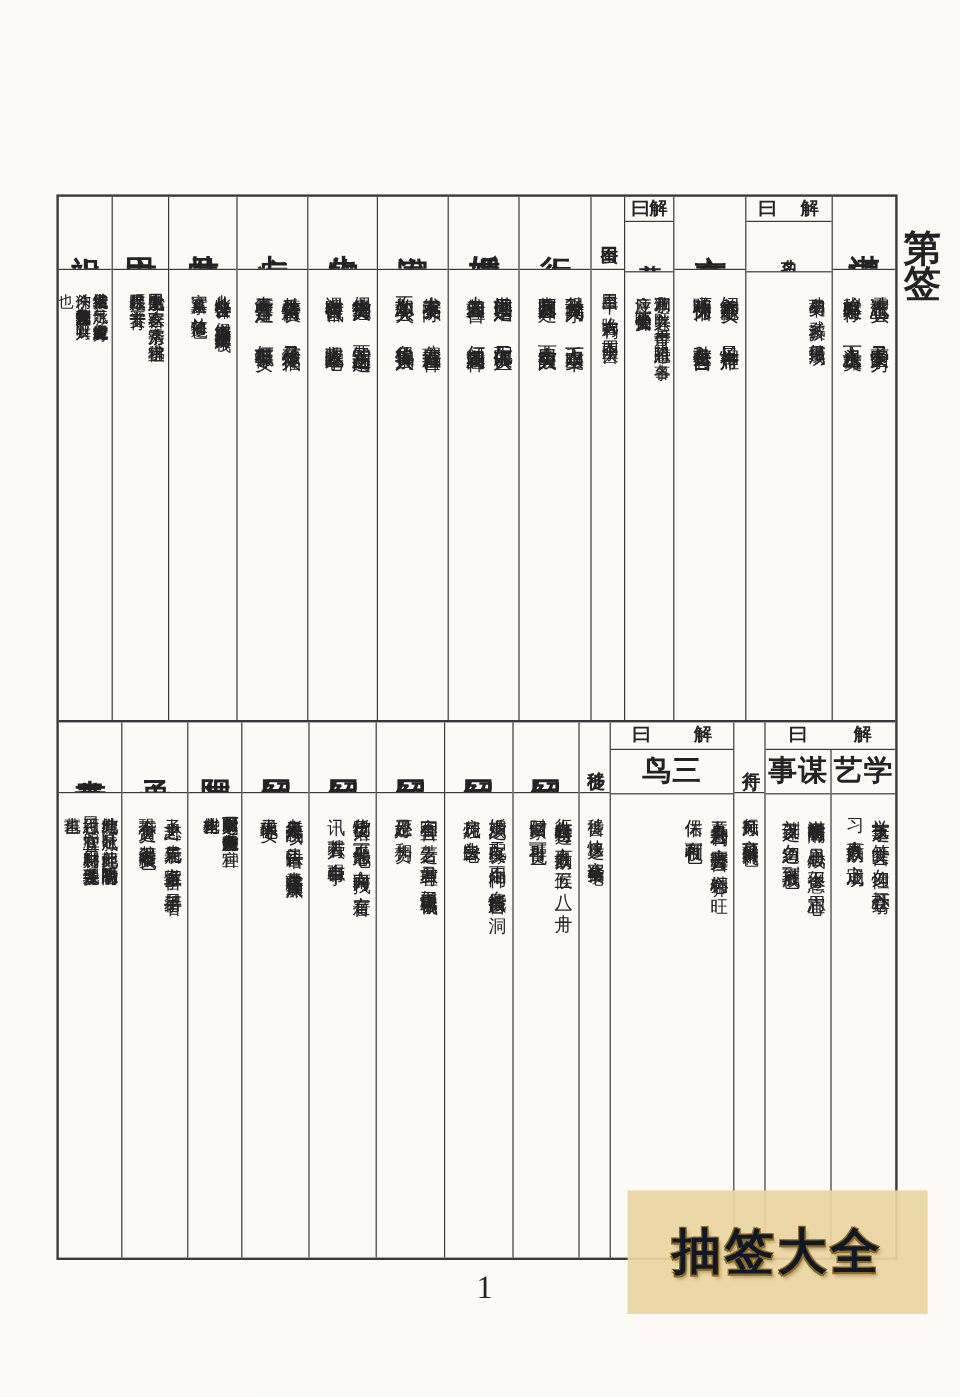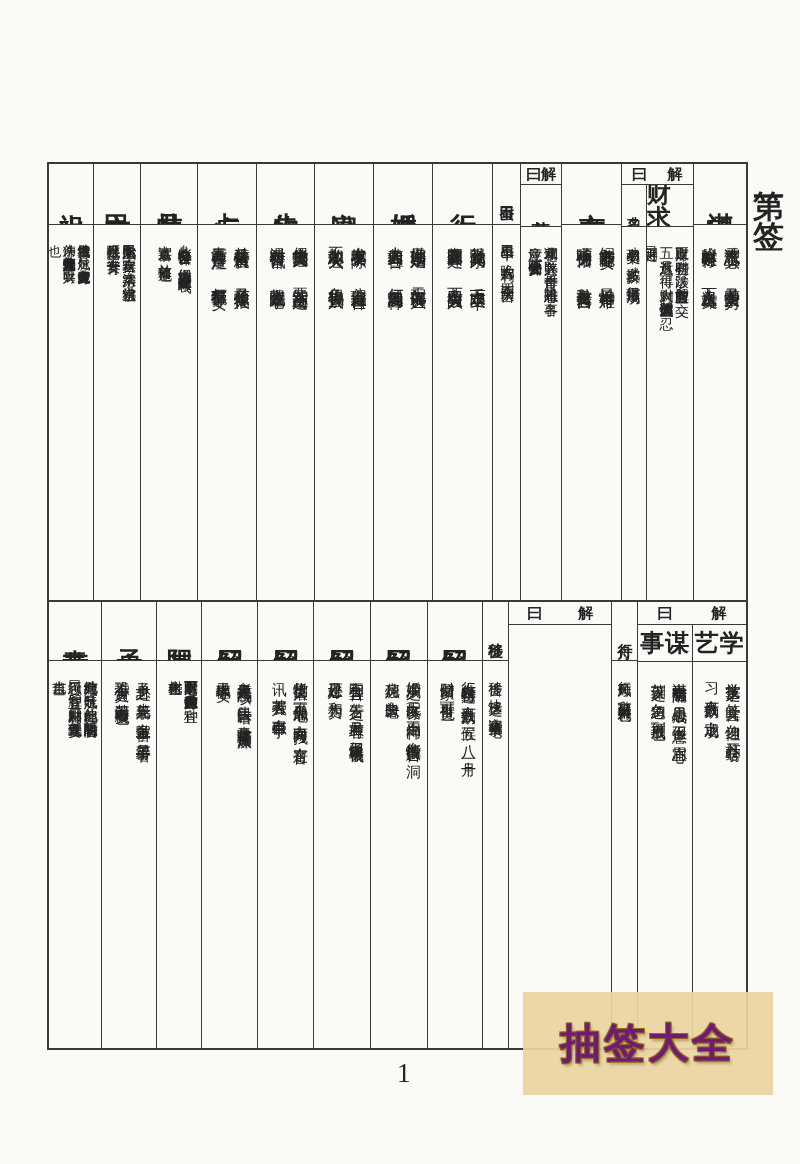--- a/index.html
+++ b/index.html
@@ -32,21 +32,21 @@
   .h-h{font-size:24px;font-weight:bold;letter-spacing:1px;line-height:1;}
   .body{flex:1;writing-mode:vertical-rl;text-orientation:upright;padding:9px 3px 4px 2px;overflow:hidden;}
   .ln{line-height:1.42;letter-spacing:1px;}
   .tight .ln{line-height:1.12;letter-spacing:0;}
   .fs13{font-size:13px}.fs14{font-size:14px}.fs15{font-size:15px}.fs16{font-size:16px}
   .sign-title{position:absolute;left:751px;top:166px;writing-mode:vertical-rl;text-orientation:upright;
               font-size:31px;font-weight:bold;letter-spacing:15px;line-height:1.1;}
   .page-num{position:absolute;left:397px;top:1058px;font-size:27px;}
   .watermark{position:absolute;left:523px;top:992px;width:250px;height:103px;background:rgba(233,213,159,0.93);
              display:flex;align-items:center;justify-content:center;}
-  .wm-text{font-size:41px;font-weight:bold;letter-spacing:3px;color:#701a75;
+  .wm-text{font-size:41px;font-weight:bold;letter-spacing:3px;color:#0f172a;
            text-shadow:-1px -1px 0 #8d6a1d,1px -1px 0 #8d6a1d,-1px 1px 0 #8d6a1d,1px 1px 0 #8d6a1d,2px 3px 3px rgba(100,70,10,.4);}
 </style>
 </head>
 <body>
 
 <div class="page">
 
   <div class="sign-title">第一签</div>
 
   <div class="table">
@@ -64,30 +64,20 @@
           </div>
         </div>
       </div>
 
       <div class="g banded" style="flex:70">
         <div class="band">
           <span>曰</span>
           <span>解</span>
         </div>
         <div class="cols">
-          <div class="col" style="flex:46">
-            <div class="head">
-                <span class="h-h">财求</span>
-              </div>
-            <div class="body fs14 tight">
-              <div class="ln">正财库取　初时有些　跋涉　宜立胆智向前　交三</div>
-              <div class="ln">五　八月返运　可得　大财利　偏财须大胆谨慎　忍</div>
-              <div class="ln">口舌则得之</div>
-            </div>
-          </div>
           <div class="col" style="flex:24">
             <div class="head">
                 <span class="h-v h-xs">功名</span>
               </div>
             <div class="body fs14">
               <div class="ln">功名交易中　武多波折　但结果可成功</div>
             </div>
           </div>
         </div>
       </div>
@@ -270,20 +260,29 @@
           </div>
         </div>
       </div>
 
       <div class="g banded" style="flex:104">
         <div class="band">
           <span>曰</span>
           <span>解</span>
         </div>
         <div class="cols">
+          <div class="col" style="flex:53">
+            <div class="head">
+                <span class="h-h">鸟三</span>
+              </div>
+            <div class="body fs15">
+              <div class="ln">卜养三鸟之卦吉利　应宜苦力经营　精心饲养　旺</div>
+              <div class="ln">保佑　有利可收也</div>
+            </div>
+          </div>
         </div>
       </div>
 
       <div class="g plain" style="flex:26">
         <div class="col">
           <div class="head">
               <span class="h-v h-sm">移徙</span>
             </div>
           <div class="body fs14">
             <div class="ln">移徙吉　快速移之　宜请华光爷镇宅</div>

